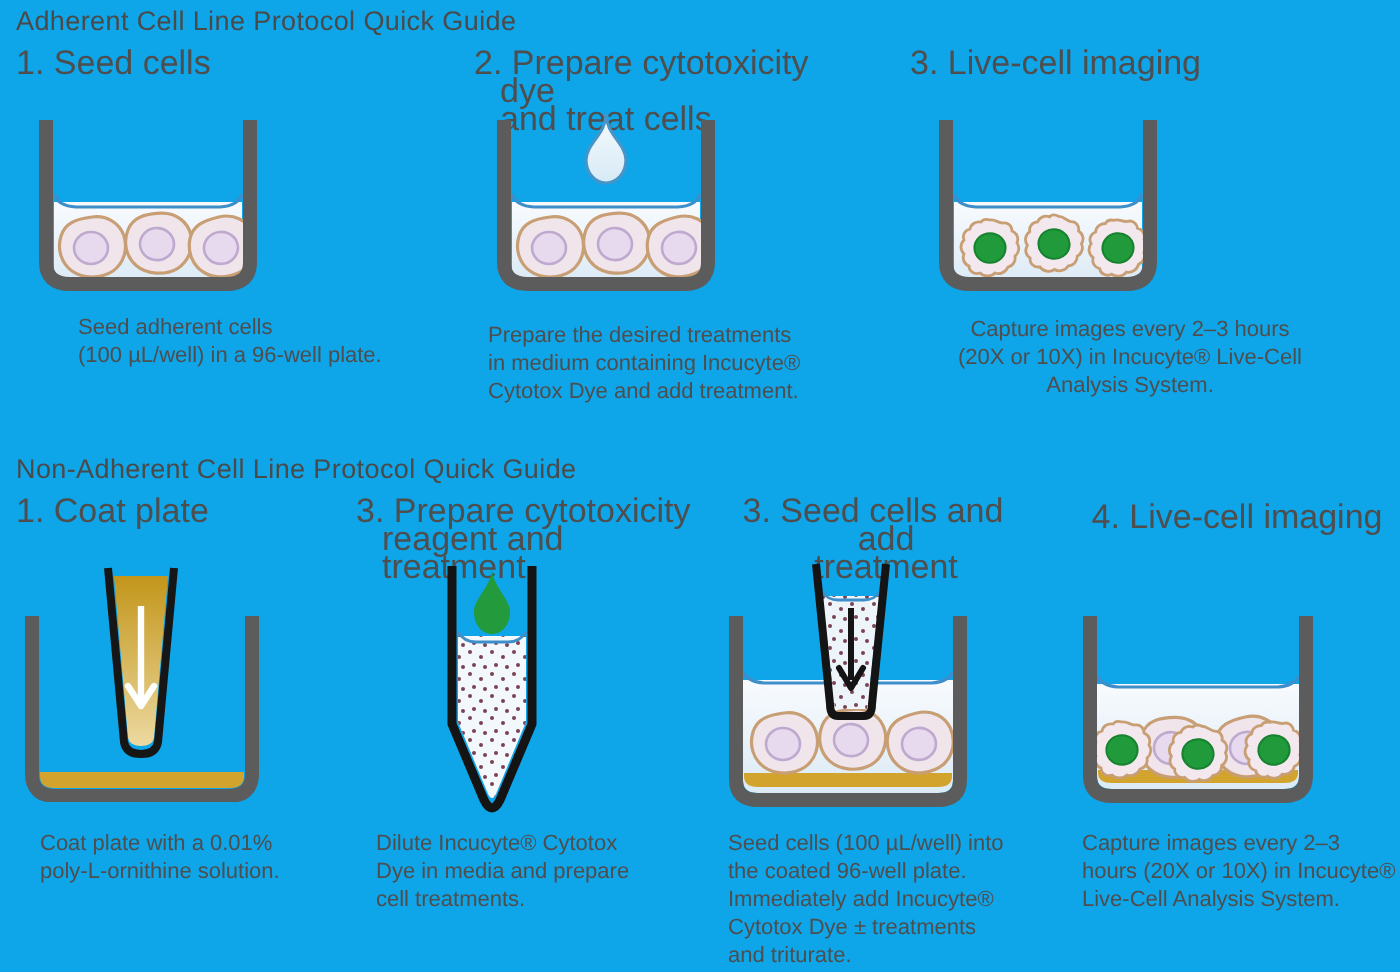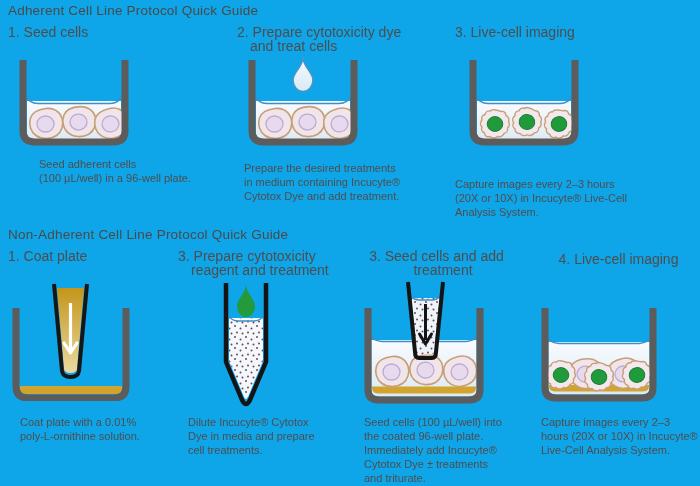--- a/index.html
+++ b/index.html
@@ -4,38 +4,38 @@
 <style>
   html,body{margin:0;padding:0;background:#fff;}
   .canvas{
     position:relative;width:700px;height:486px;background:#0ea5e9;
     font-family:"Liberation Sans", sans-serif;color:#4e4e4e;overflow:hidden;
   }
   .guide-title{
     position:absolute;font-size:13.5px;font-weight:400;color:#4a4a4a;letter-spacing:.2px;
   }
   .step-label{
-    position:absolute;font-size:14px;line-height:14px;color:#4e4e4e;
+    position:absolute;font-size:17px;line-height:14px;color:#4e4e4e;
     white-space:pre-line;padding-left:13px;text-indent:-13px;
   }
   .caption{
     position:absolute;font-size:11px;line-height:14px;color:#4e4e4e;white-space:pre-line;
   }
   .illus{position:absolute;}
   
   .t1{left:8px;top:3px;}
   .a1-label{left:8px;top:25px;width:150px;}
   .a1-illus{left:16px;top:57px;}
   .a1-cap{left:39px;top:157px;width:205px;}
   .a2-label{left:237px;top:25px;width:175px;}
   .a2-illus{left:245px;top:55px;}
   .a2-cap{left:244px;top:161px;width:215px;}
   .a3-label{left:455px;top:25px;width:160px;}
   .a3-illus{left:466px;top:57px;}
-  .a3-cap{left:455px;top:177px;width:220px;}
+  .a3-cap{left:455px;top:158px;width:220px;text-align:center;}
   
   .t2{left:8px;top:227px;text-align:right;}
   .n1-label{left:8px;top:249px;width:130px;}
   .n1-illus{left:10px;top:281px;}
   .n1-cap{left:20px;top:415px;width:185px;}
   .n2-label{left:178px;top:249px;width:160px;}
   .n2-illus{left:222px;top:280px;}
   .n2-cap{left:188px;top:415px;width:180px;}
   .n3-label{left:355px;top:249px;width:150px;text-align:center;}
   .n3-illus{left:358px;top:278px;}

